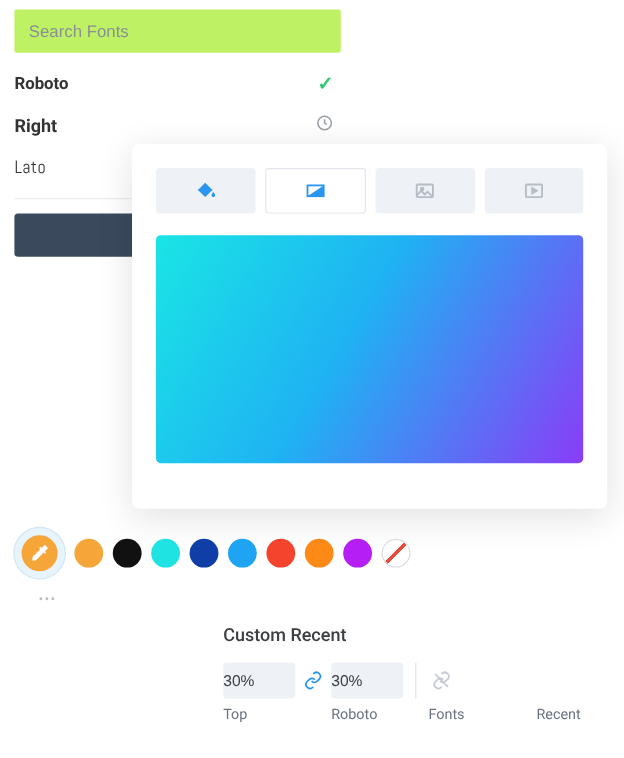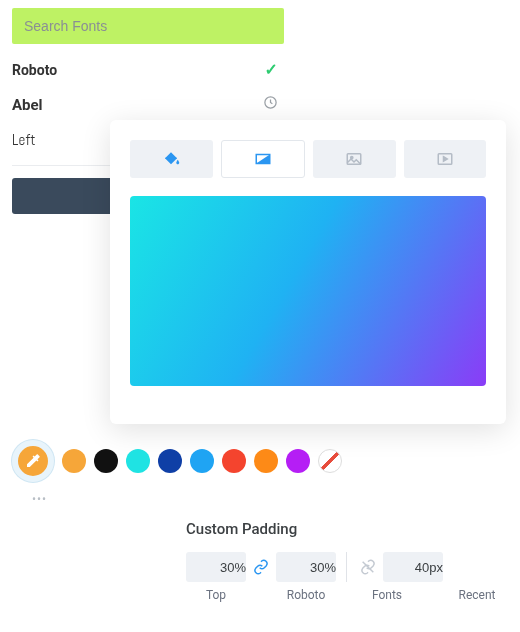--- a/index.html
+++ b/index.html
@@ -33,25 +33,25 @@
 .eyedrop { width: 42px; height: 42px; border-radius: 50%; background: #f6a639; display: flex; align-items: center; justify-content: center; border: 6px solid #e8f4fb; box-shadow: 0 0 0 1px #cfe6f3; cursor: pointer; }
 .eyedrop svg { width: 18px; height: 18px; transform: rotate(0deg); }
 .swatch { width: 24px; height: 24px; border-radius: 50%; cursor: pointer; }
 .swatch.none { background: #fff; border: 1px solid #ddd; background-image: linear-gradient(135deg, transparent 45%, #e74c3c 45%, #e74c3c 55%, transparent 55%); }
 .more-dots { position: absolute; top: 492px; left: 32px; color: #b9bfc6; font-size: 12px; letter-spacing: 1px; }
 
 .padding-section { position: absolute; top: 520px; left: 186px; }
 .padding-title { font-size: 15px; color: #3c4043; font-weight: 500; text-align: left; margin-bottom: 14px; }
 .pad-row { display: flex; align-items: center; gap: 4px; }
 .pad-group { display: flex; align-items: center; gap: 4px; }
-.pad-input { width: 60px; height: 30px; background: #eef1f5; border: none; border-radius: 3px; text-align: right; font-size: 13px; color: #3c4043; }
+.pad-input { width: 60px; height: 30px; background: #eef1f5; border: none; border-radius: 3px; text-align: left; font-size: 13px; color: #3c4043; }
 .link-icon { width: 22px; display: flex; align-items: center; justify-content: center; }
 .vdiv { width: 1px; height: 30px; background: #e0e3e8; margin: 0 6px; }
 .labels { display: flex; gap: 4px; margin-top: 6px; font-size: 12px; color: #6b7280; }
-.labels span { display: inline-block; text-align: center; }
+.labels span { display: inline-block; }
 .l-top { width: 60px; }
 .l-link { width: 22px; }
 .l-bot { width: 60px; }
 .l-div { width: 13px; }
 .l-left { width: 60px; }
 .l-right { width: 60px; }
 </style>
 </head>
 <body>
 
@@ -60,30 +60,30 @@
 <div class="search-wrap">
   <input class="search-input" placeholder="Search Fonts" style="">
 </div>
 
 <div class="font-list">
   <div class="font-row">
     <span class="font-name">Roboto</span>
     <span class="check-mark">✓</span>
   </div>
   <div class="font-row">
-    <span class="font-name lato">Abel</span>
+    <span class="font-name lato">Right</span>
     <span class="recent-icon">
       <svg width="15" height="15" viewBox="0 0 24 24" fill="none" stroke="#9aa0a6" stroke-width="2">
           <circle cx="12" cy="12" r="9"></circle>
           <path d="M12 7v5l3 2"></path>
         </svg>
     </span>
   </div>
   <div class="font-row">
-    <span class="font-name abel">Left</span>
+    <span class="font-name abel">Lato</span>
   </div>
 </div>
 
 <div class="divider"></div>
 
 <button class="upload-btn">UPLOAD</button>
 
 <div class="popover">
   <div class="tab-row">
     <div class="tab">
@@ -127,42 +127,41 @@
   <div class="swatch" style="background:#0f3fa6"></div>
   <div class="swatch" style="background:#1fa4f3"></div>
   <div class="swatch" style="background:#f4442e"></div>
   <div class="swatch" style="background:#fd8a17"></div>
   <div class="swatch" style="background:#b51ef5"></div>
   <div class="swatch none"></div>
 </div>
 <div class="more-dots">•••</div>
 
 <div class="padding-section">
-  <div class="padding-title">Custom Padding</div>
+  <div class="padding-title">Custom Recent</div>
   <div class="pad-row">
     <div class="pad-group">
       <input class="pad-input" value="30%" style="">
       <span class="link-icon">
         <svg width="16" height="16" viewBox="0 0 24 24" fill="none" stroke="#2b96f1" stroke-width="2.2">
             <path d="M10 13a5 5 0 0 0 7 0l3-3a5 5 0 0 0-7-7l-1 1"></path>
             <path d="M14 11a5 5 0 0 0-7 0l-3 3a5 5 0 0 0 7 7l1-1"></path>
           </svg>
       </span>
       <input class="pad-input" value="30%" style="">
     </div>
     <div class="vdiv"></div>
     <div class="pad-group">
       <span class="link-icon">
         <svg width="16" height="16" viewBox="0 0 24 24" fill="none" stroke="#c4cad2" stroke-width="2.2">
             <path d="M10 13a5 5 0 0 0 7 0l3-3a5 5 0 0 0-7-7l-1 1"></path>
             <path d="M14 11a5 5 0 0 0-7 0l-3 3a5 5 0 0 0 7 7l1-1"></path>
             <path d="M4 4l16 16" stroke="#c4cad2"></path>
           </svg>
       </span>
-      <input class="pad-input" value="40px" style="">
     </div>
   </div>
   <div class="labels">
     <span class="l-top">Top</span>
     <span class="l-link"></span>
     <span class="l-bot">Roboto</span>
     <span class="l-div"></span>
     <span class="l-left">Fonts</span>
     <span class="l-link"></span>
     <span class="l-right">Recent</span>

